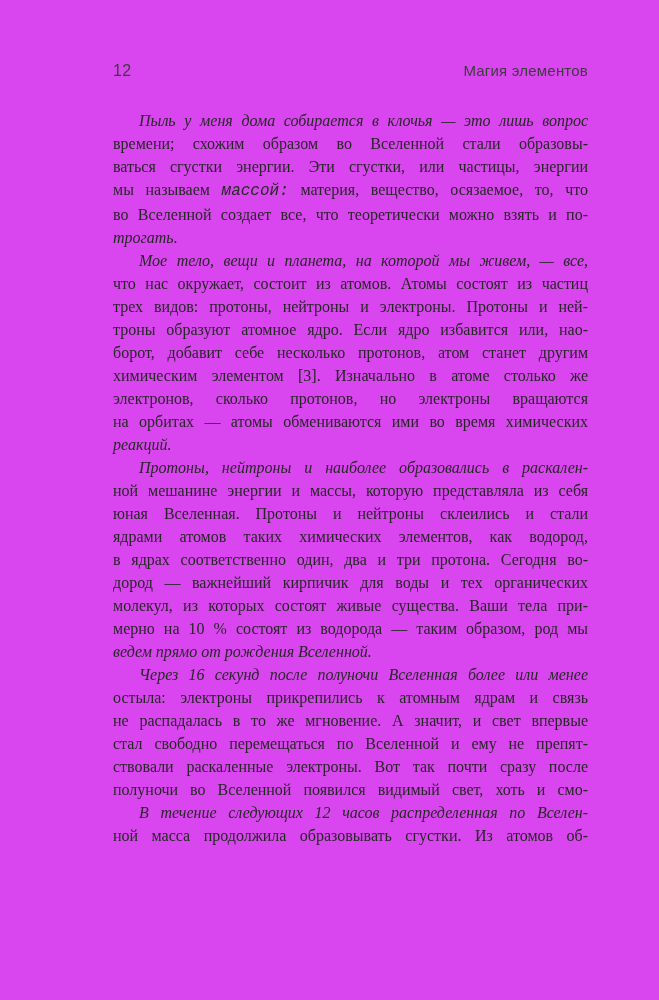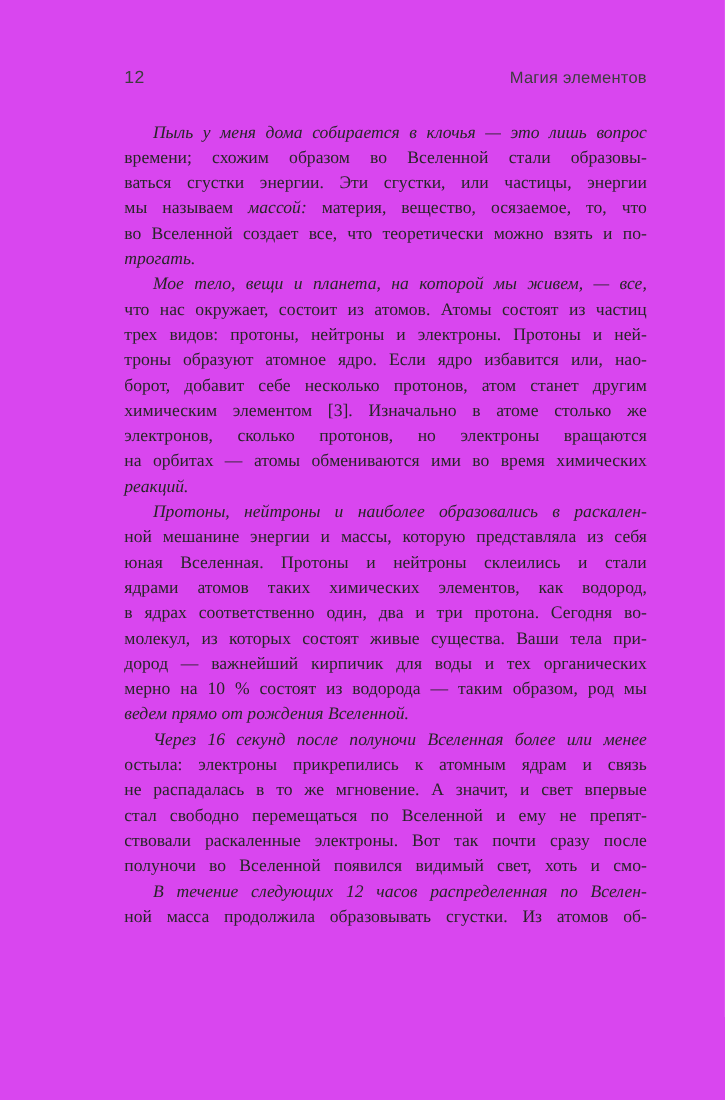--- a/index.html
+++ b/index.html
@@ -42,21 +42,21 @@
   }
   .paragraph { margin: 0; }
   .line {
     text-align: justify;
     text-align-last: justify;
     text-justify: inter-word;
     white-space: normal;
   }
   .line.first { text-indent: 26px; font-style: italic; }
   .line.last { text-align-last: left; font-style: italic; }
-  .line i { font-style: italic; }
+  .line i { font-style: italic; font-family: Liberation Mono, monospace; }
 </style>
 </head>
 <body>
 
 <div class="page">
   <div class="running-header">
     <span class="page-number">12</span>
     <span class="running-title">Магия элементов</span>
   </div>
   <div class="body-text">
@@ -78,22 +78,22 @@
         <div class="line"><span>электронов, сколько протонов, но электроны вращаются</span></div>
         <div class="line"><span>на орбитах — атомы обмениваются ими во время химических</span></div>
         <div class="line last"><span>реакций.</span></div>
       </div>
       <div class="paragraph">
         <div class="line first"><span>Протоны, нейтроны и наиболее образовались в раскален-</span></div>
         <div class="line"><span>ной мешанине энергии и массы, которую представляла из себя</span></div>
         <div class="line"><span>юная Вселенная. Протоны и нейтроны склеились и стали</span></div>
         <div class="line"><span>ядрами атомов таких химических элементов, как водород,</span></div>
         <div class="line"><span>в ядрах соответственно один, два и три протона. Сегодня во-</span></div>
+        <div class="line"><span>дород — важнейший кирпичик для воды и тех органических</span></div>
         <div class="line"><span>молекул, из которых состоят живые существа. Ваши тела при-</span></div>
-        <div class="line"><span>дород — важнейший кирпичик для воды и тех органических</span></div>
         <div class="line"><span>мерно на 10 % состоят из водорода — таким образом, род мы</span></div>
         <div class="line last"><span>ведем прямо от рождения Вселенной.</span></div>
       </div>
       <div class="paragraph">
         <div class="line first"><span>Через 16 секунд после полуночи Вселенная более или менее</span></div>
         <div class="line"><span>остыла: электроны прикрепились к атомным ядрам и связь</span></div>
         <div class="line"><span>не распадалась в то же мгновение. А значит, и свет впервые</span></div>
         <div class="line"><span>стал свободно перемещаться по Вселенной и ему не препят-</span></div>
         <div class="line"><span>ствовали раскаленные электроны. Вот так почти сразу после</span></div>
         <div class="line"><span>полуночи во Вселенной появился видимый свет, хоть и смо-</span></div>

